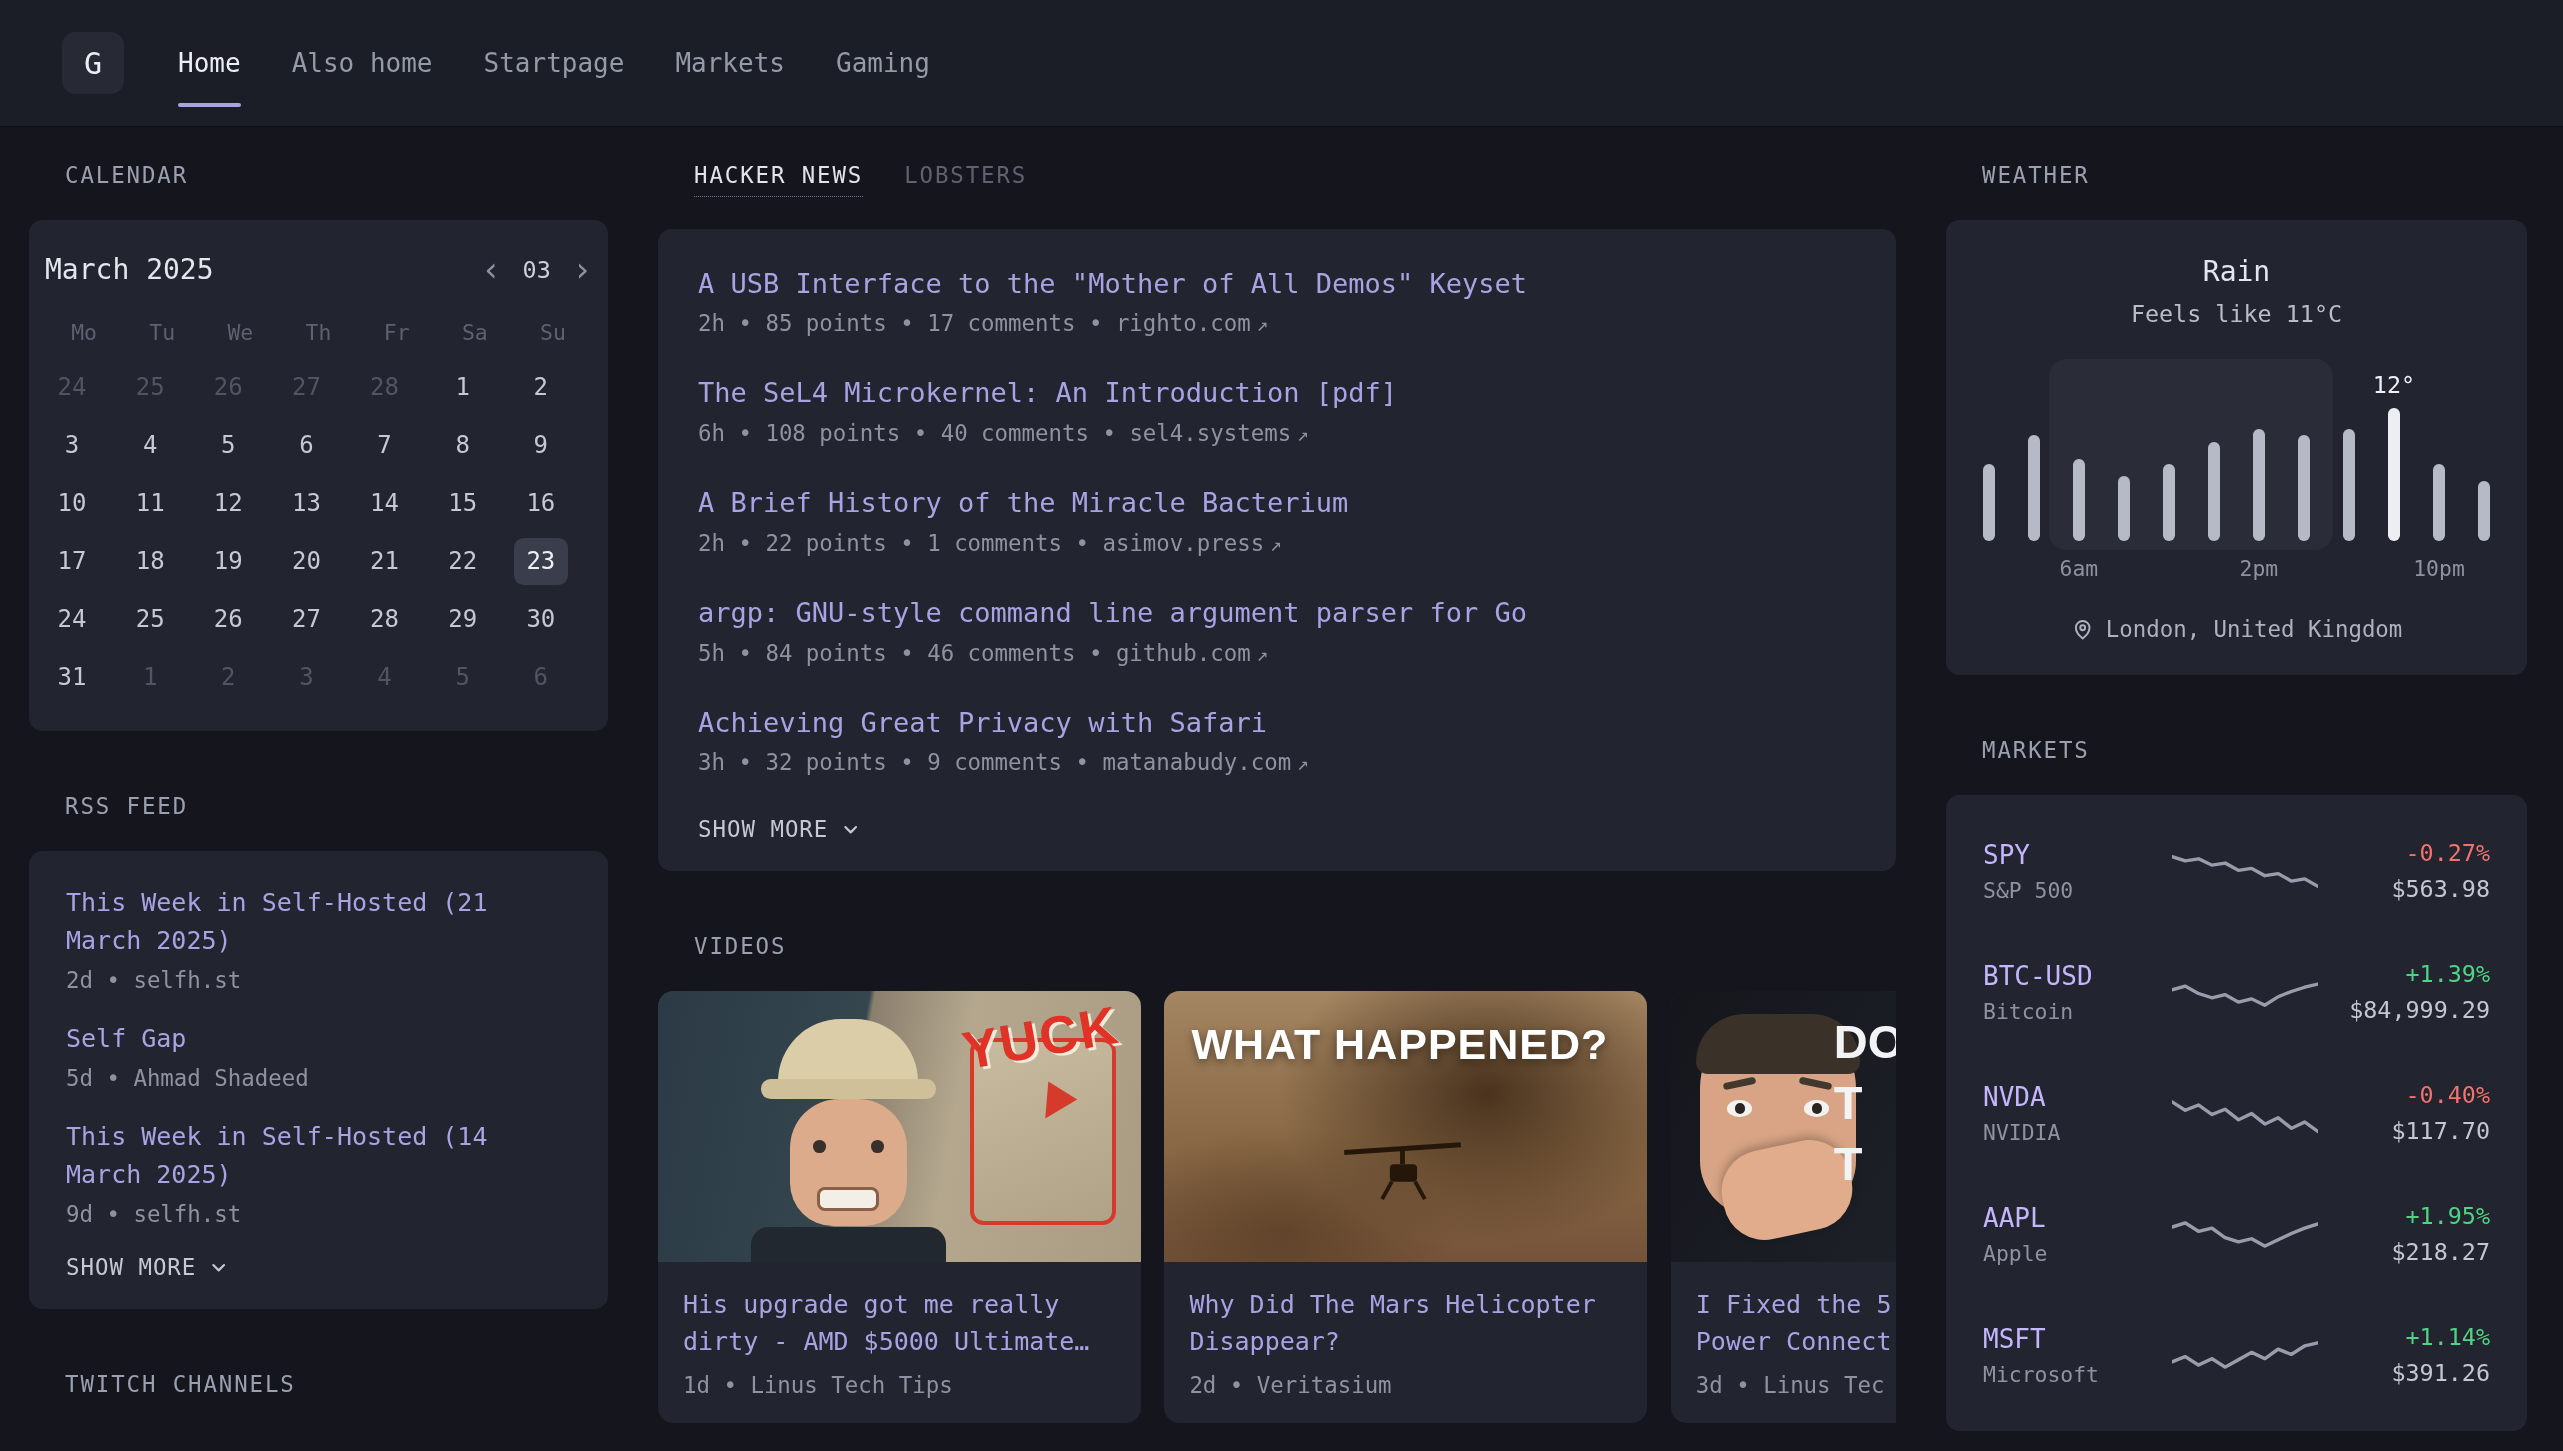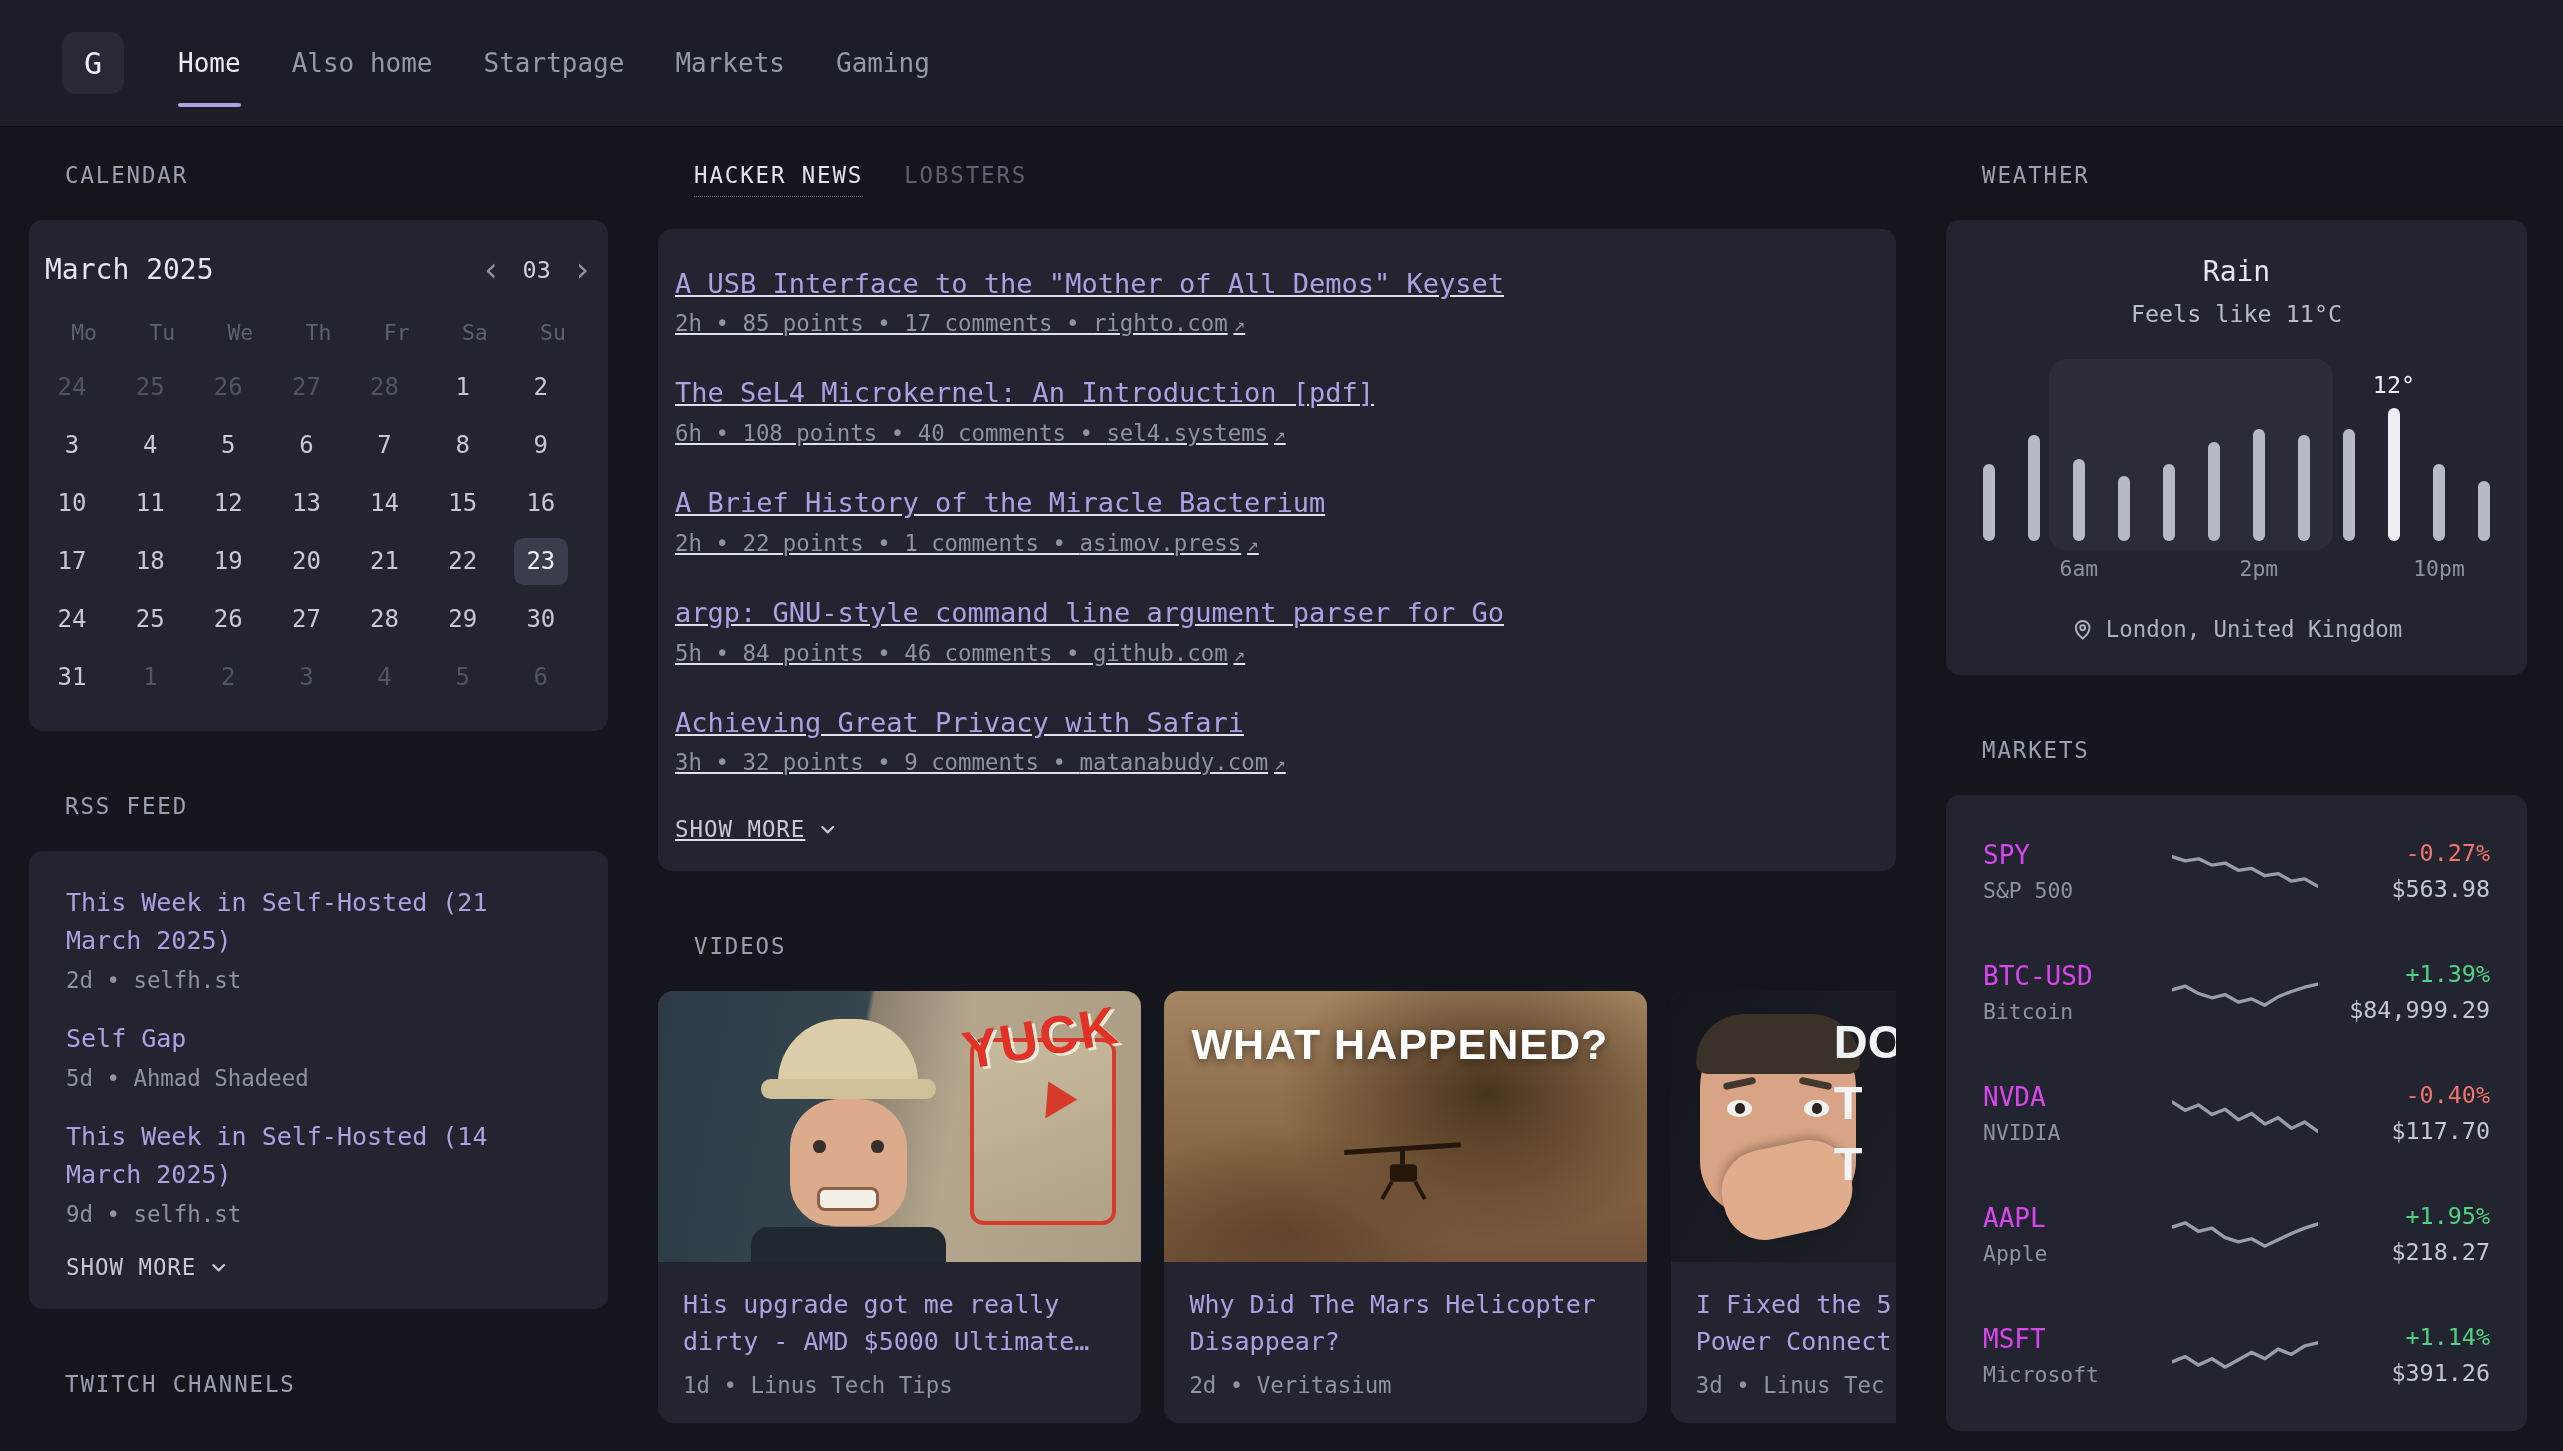--- a/index.html
+++ b/index.html
@@ -48,21 +48,21 @@
   .rss-item { margin-bottom:27px; }
   .rss-title { display:block; font-size:25px; line-height:1.5; color:var(--purple); cursor:pointer; }
   .meta { font-size:22.4px; color:var(--muted); margin-top:7.8px; }
   .show-more { display:flex; align-items:center; gap:11.7px; font-size:22.4px; letter-spacing:1px; color:#c6c9d3; cursor:pointer; margin-top:7.8px; }
   .show-more svg { width:21.4px; height:21.4px; }
 
   
   .tab-row { display:flex; gap:41px; margin:0 0 32px 36px; font-size:22.4px; letter-spacing:1.9px; align-items:flex-start; }
   .group-tab { color:#5d6170; cursor:pointer; }
   .group-tab.active { color:#e2e4ec; border-bottom:1.9px dotted #71757f; padding-bottom:7.8px; }
-  .news-card { padding:39px 17px 29px;text-decoration:underline; }
+  .news-card { padding:39px 40px 29px; }
   .news-item { margin-bottom:41px; }
   .news-title { display:block; font-size:27px; color:var(--purple); white-space:nowrap; overflow:hidden; cursor:pointer; }
   .news-meta { font-size:22.4px; color:var(--muted); margin-top:11.7px; }
   .news-meta .src { cursor:pointer; }
   .ext { font-size:19.5px; margin-left:5.8px; }
 
   
   .videos-row { display:flex; gap:23.4px; overflow:hidden; }
   .video-card { flex:0 0 483px; background:var(--card); border-radius:15.6px; overflow:hidden; cursor:pointer; }
   .thumb { height:271px; position:relative; overflow:hidden; }
@@ -123,21 +123,21 @@
   .w-xlabels { display:flex; justify-content:space-between; margin-top:15.6px; height:27px; }
   .w-xcell { width:11.7px; position:relative; }
   .w-xcell span { position:absolute; left:50%; transform:translateX(-50%); font-size:21.4px; color:var(--muted); white-space:nowrap; }
   .w-loc { margin-top:33px; display:flex; align-items:center; justify-content:center; gap:11.7px; font-size:22.4px; color:#aeb2bf; }
   .w-loc svg { width:23.4px; height:23.4px; }
 
   
   .markets-card { padding:15.6px 37px; }
   .mkt-row { display:flex; align-items:center; height:121px; cursor:pointer; }
   .mkt-left { width:204px; }
-  .mkt-ticker { font-size:26px; color:#d946ef; }
+  .mkt-ticker { font-size:26px; color:#c4b5fd; }
   .mkt-name { font-size:21.4px; color:var(--muted); margin-top:7.8px; }
   .mkt-spark { flex:1; display:flex; justify-content:center; }
   .mkt-spark svg { width:146px; height:53px; }
   .mkt-right { width:185px; text-align:right; }
   .mkt-change { font-size:23.4px;text-align:right; }
   .mkt-change.pos { color:var(--green); }
   .mkt-change.neg { color:var(--red); }
   .mkt-price { font-size:23.4px; color:#c3c7d2; margin-top:7.8px; }
 </style>
 </head>

